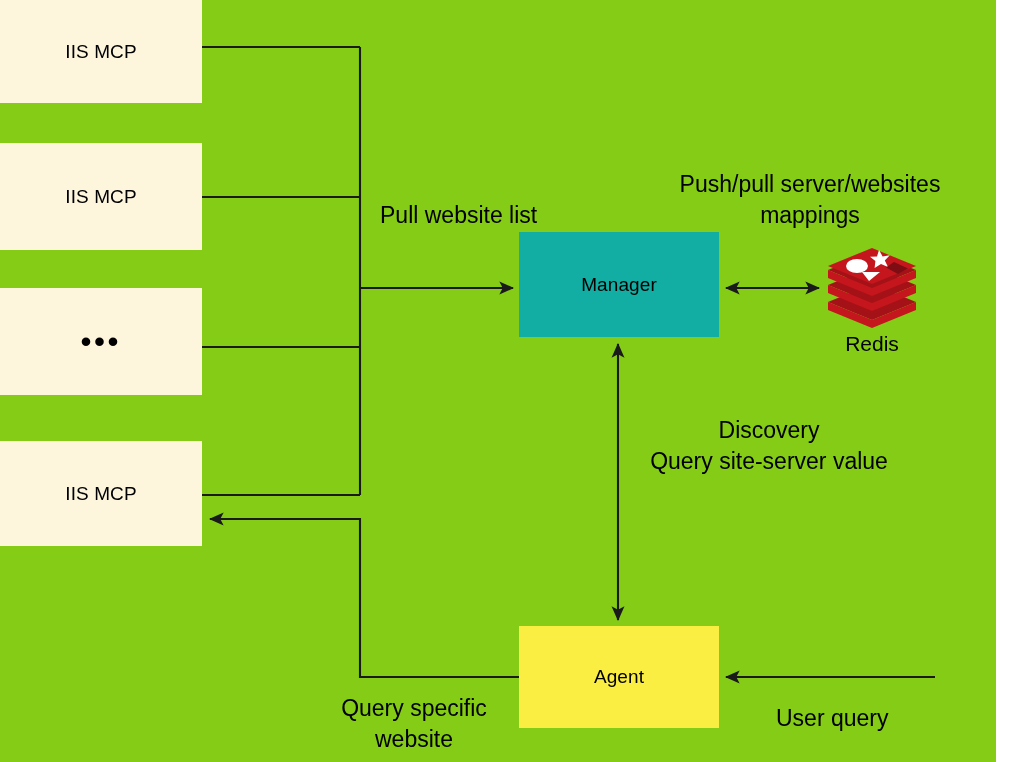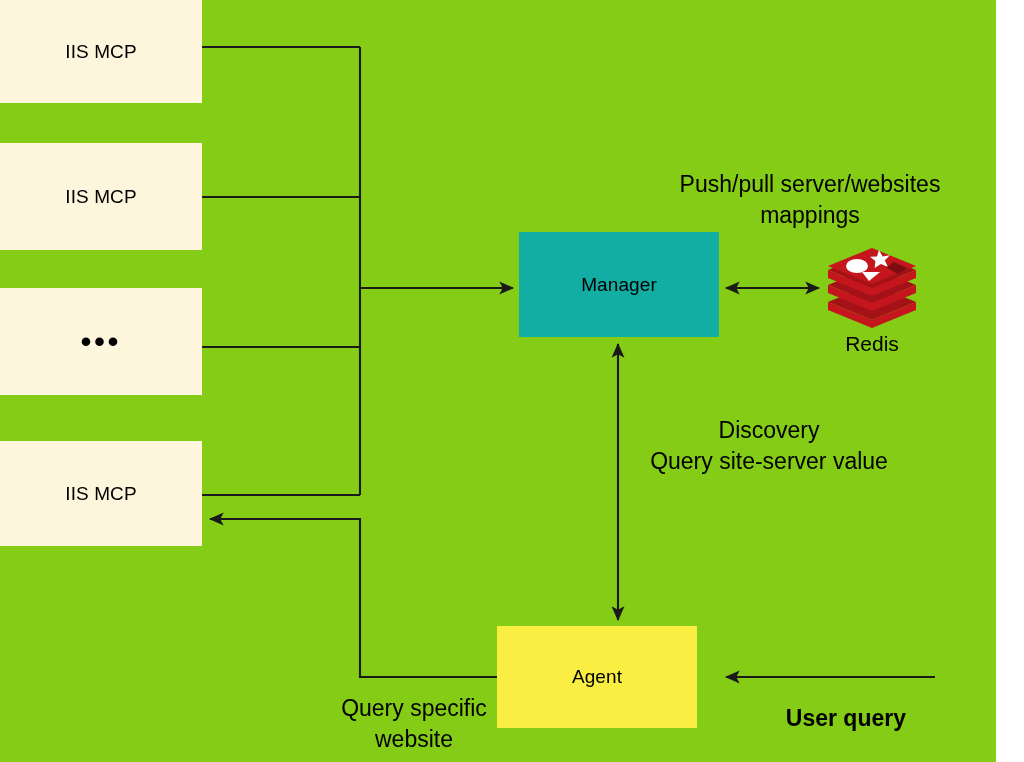--- a/index.html
+++ b/index.html
@@ -111,21 +111,21 @@
   </div>
 
   <div class="node node-mcp" style="left:0px; top:441px; width:202px; height:105px; background:#fdf5dc;">
     <span>IIS MCP</span>
   </div>
 
   <div class="node" style="left:519px; top:232px; width:200px; height:105px; background:#12ada3;">
     <span>Manager</span>
   </div>
 
-  <div class="node" style="left:497px; top:626px; width:200px; height:102px; background:#faee42;">
+  <div class="node" style="left:519px; top:626px; width:200px; height:102px; background:#faee42;">
     <span>Agent</span>
   </div>
 
   <div class="icon-wrap" style="left:824px; top:246px; width:96px; height:112px;">
     <svg width="96" height="84" viewBox="0 0 96 84">
 
       <path d="M 4 56 L 48 38 L 92 56 L 48 74 Z" fill="#a41217"></path>
       <path d="M 4 56 L 4 64 L 48 82 L 92 64 L 92 56 L 48 74 Z" fill="#c4161c"></path>
 
       <path d="M 4 39 L 48 21 L 92 39 L 48 57 Z" fill="#a41217"></path>
@@ -138,25 +138,26 @@
 
       <ellipse cx="33" cy="20" rx="11" ry="7" fill="#ffffff"></ellipse>
       <path d="M 55 4 L 58.6 10.4 L 65.8 9.2 L 60.8 14.5 L 64 21 L 57 18 L 50.6 22 L 51.4 15 L 46 10.8 L 53 10.4 Z" fill="#ffffff"></path>
       <path d="M 38 26 L 56 26 L 45 35 Z" fill="#ffffff"></path>
       <path d="M 70 16 L 84 22.5 L 74 28 L 62 21.5 Z" fill="#7d0d12"></path>
     </svg>
     <span class="icon-label" style="top:86px;">Redis</span>
   </div>
 
 
+  <div class="edge-label" style="left:380px; top:200px; width:190px; text-align:left;">Pull website list</div>
 
   <div class="edge-label" style="left:676px; top:169px; width:268px; text-align:center;">Push/pull server/websites
 mappings</div>
 
   <div class="edge-label" style="left:638px; top:415px; width:262px; text-align:center;">Discovery
 Query site-server value</div>
 
   <div class="edge-label" style="left:338px; top:693px; width:152px; text-align:center;">Query specific
 website</div>
 
-  <div class="edge-label" style="left:776px; top:703px; width:130px; text-align:right;font-weight:bold;">User query</div>
+  <div class="edge-label" style="left:776px; top:703px; width:130px; text-align:left;">User query</div>
 
 </div>
 
 </body></html>

